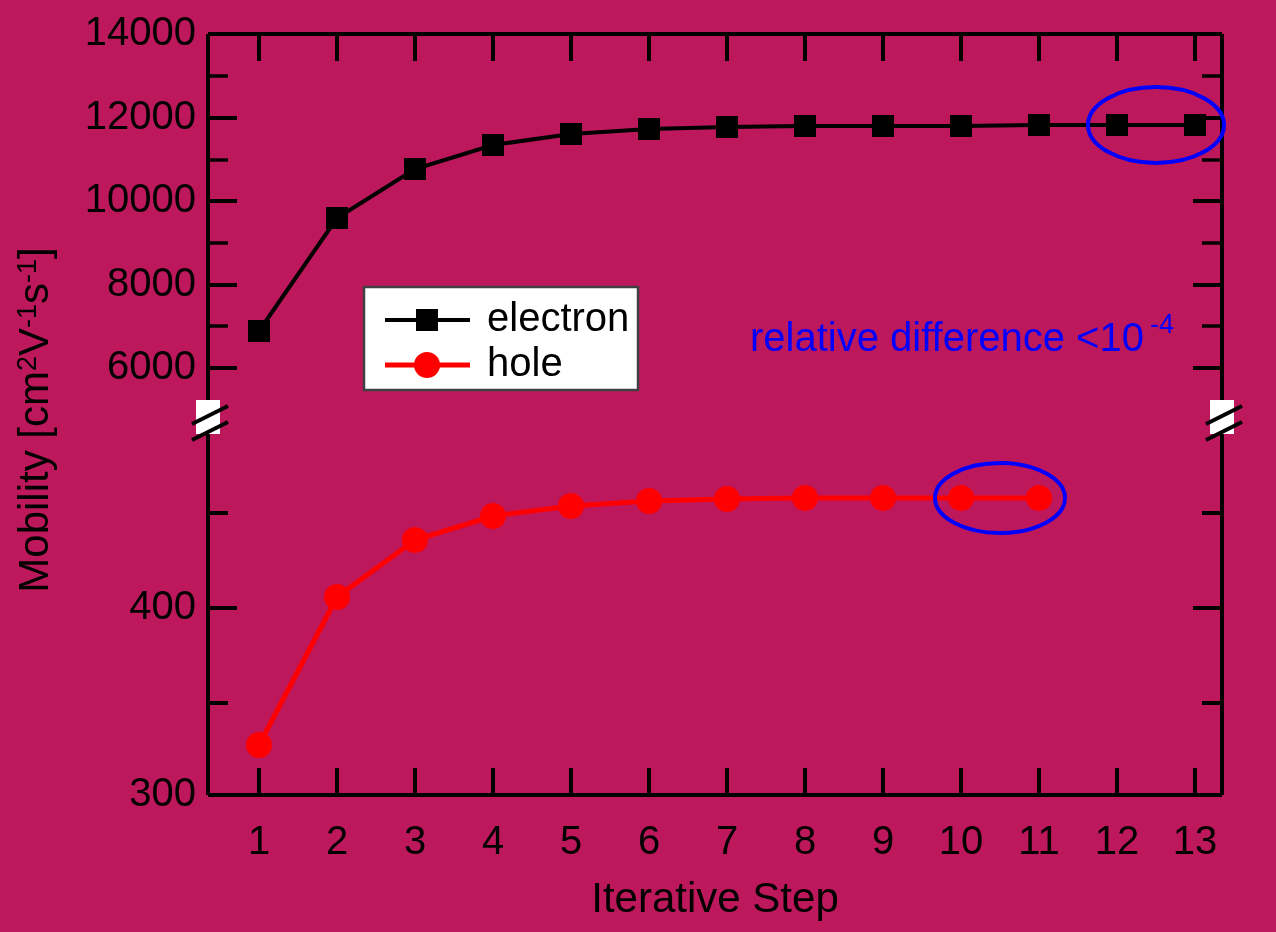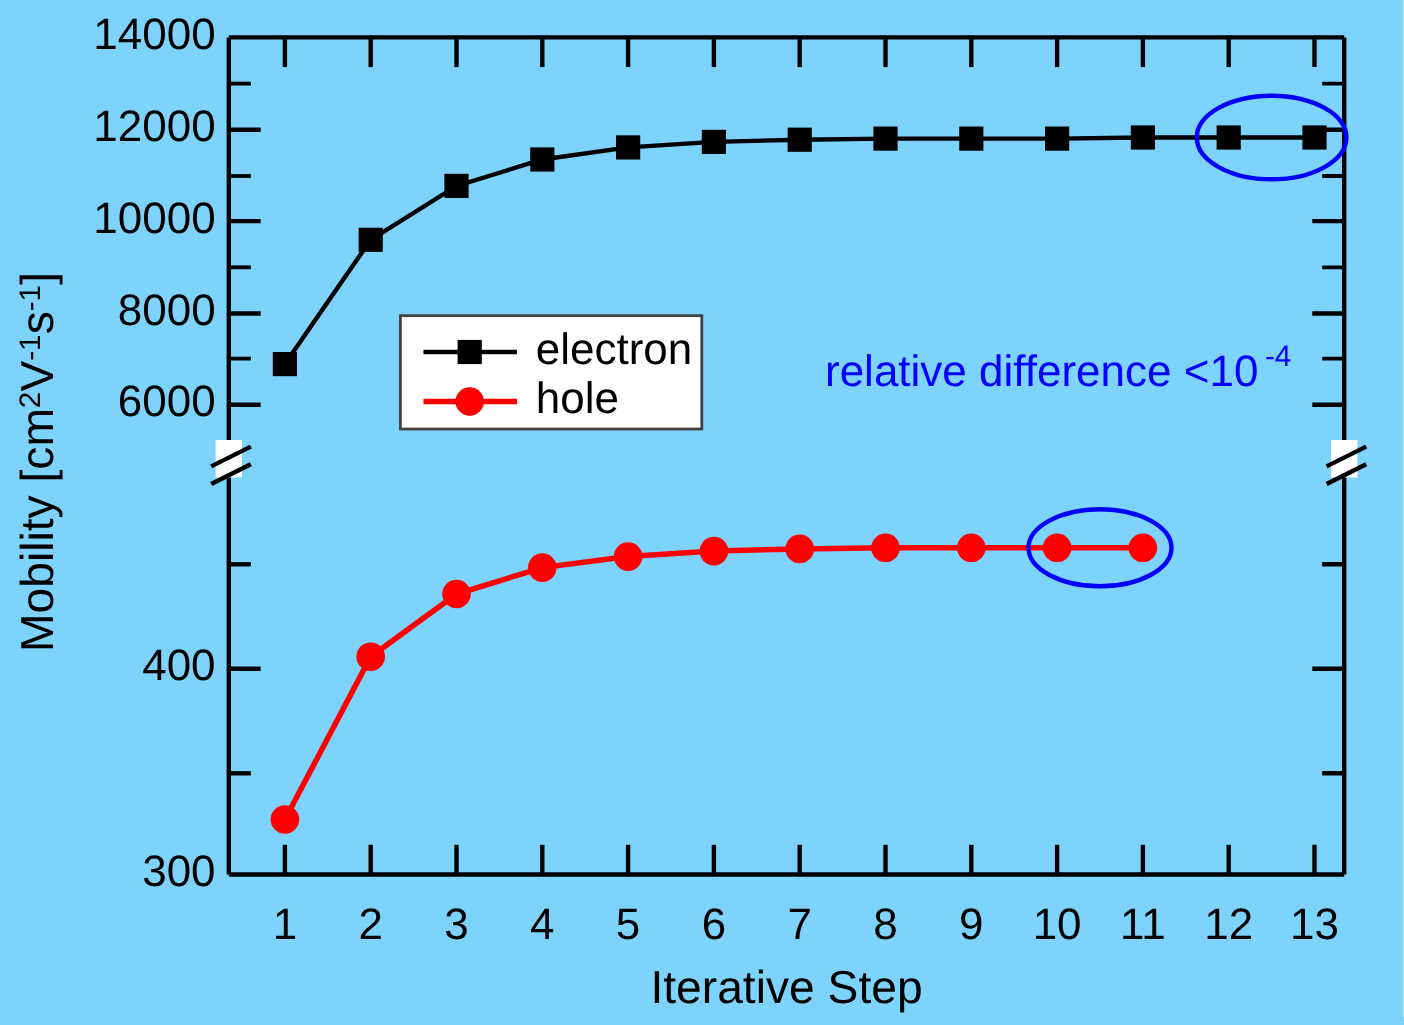--- a/index.html
+++ b/index.html
@@ -7,21 +7,21 @@
     padding: 0;
     background: #ffffff;
   }
   body {
     font-family: "Liberation Sans", sans-serif;
   }
   #figure {
     position: relative;
     width: 1276px;
     height: 932px;
-    background: #7dd3fc;
+    background: #be185d;
     overflow: hidden;
   }
   #plot-svg {
     position: absolute;
     left: 0;
     top: 0;
     width: 1276px;
     height: 932px;
   }
   .tick-label {

